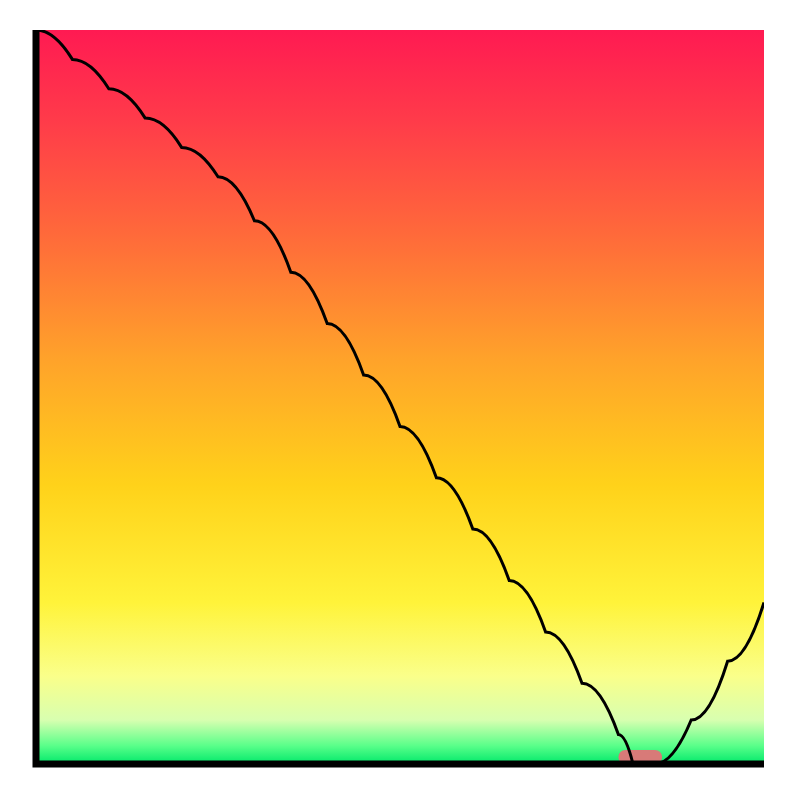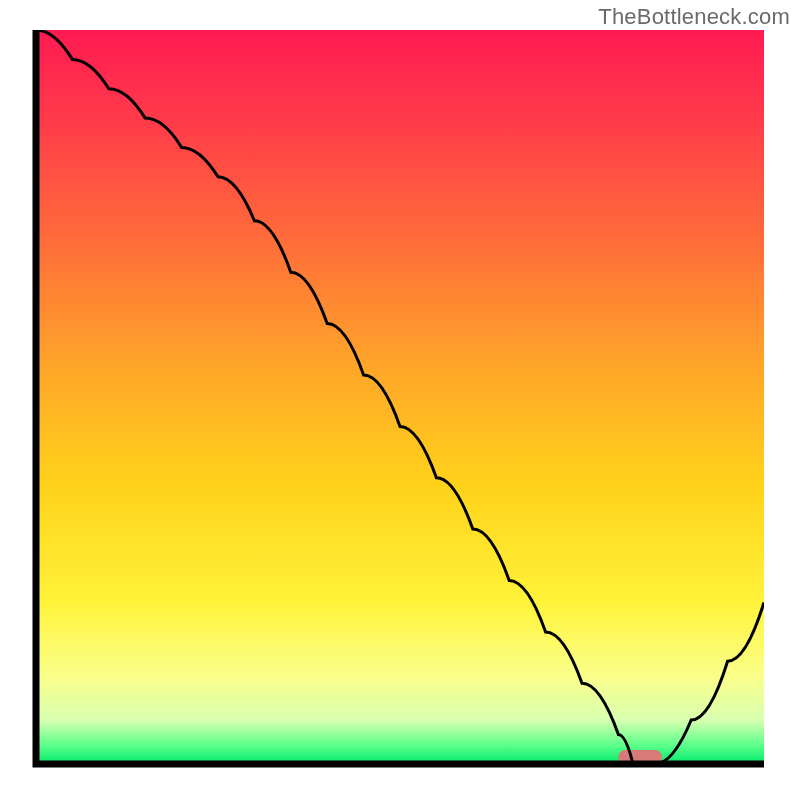--- a/index.html
+++ b/index.html
@@ -25,21 +25,20 @@
     font-weight: 400;
   }
   svg {
     display: block;
   }
 </style>
 </head>
 <body>
 
 <div class="container">
-  <div class="watermark">TheBottleneck.com</div>
 
   <svg id="chart-svg" width="800" height="800" viewBox="0 0 800 800">
     <defs>
       <linearGradient id="bgGrad" x1="0" y1="0" x2="0" y2="1">
           <stop offset="0%" stop-color="#ff1a52"></stop>
           <stop offset="12%" stop-color="#ff3a4a"></stop>
           <stop offset="28.000000000000004%" stop-color="#ff6a3a"></stop>
           <stop offset="45%" stop-color="#ffa32a"></stop>
           <stop offset="62%" stop-color="#ffd21a"></stop>
           <stop offset="78%" stop-color="#fff33a"></stop>

